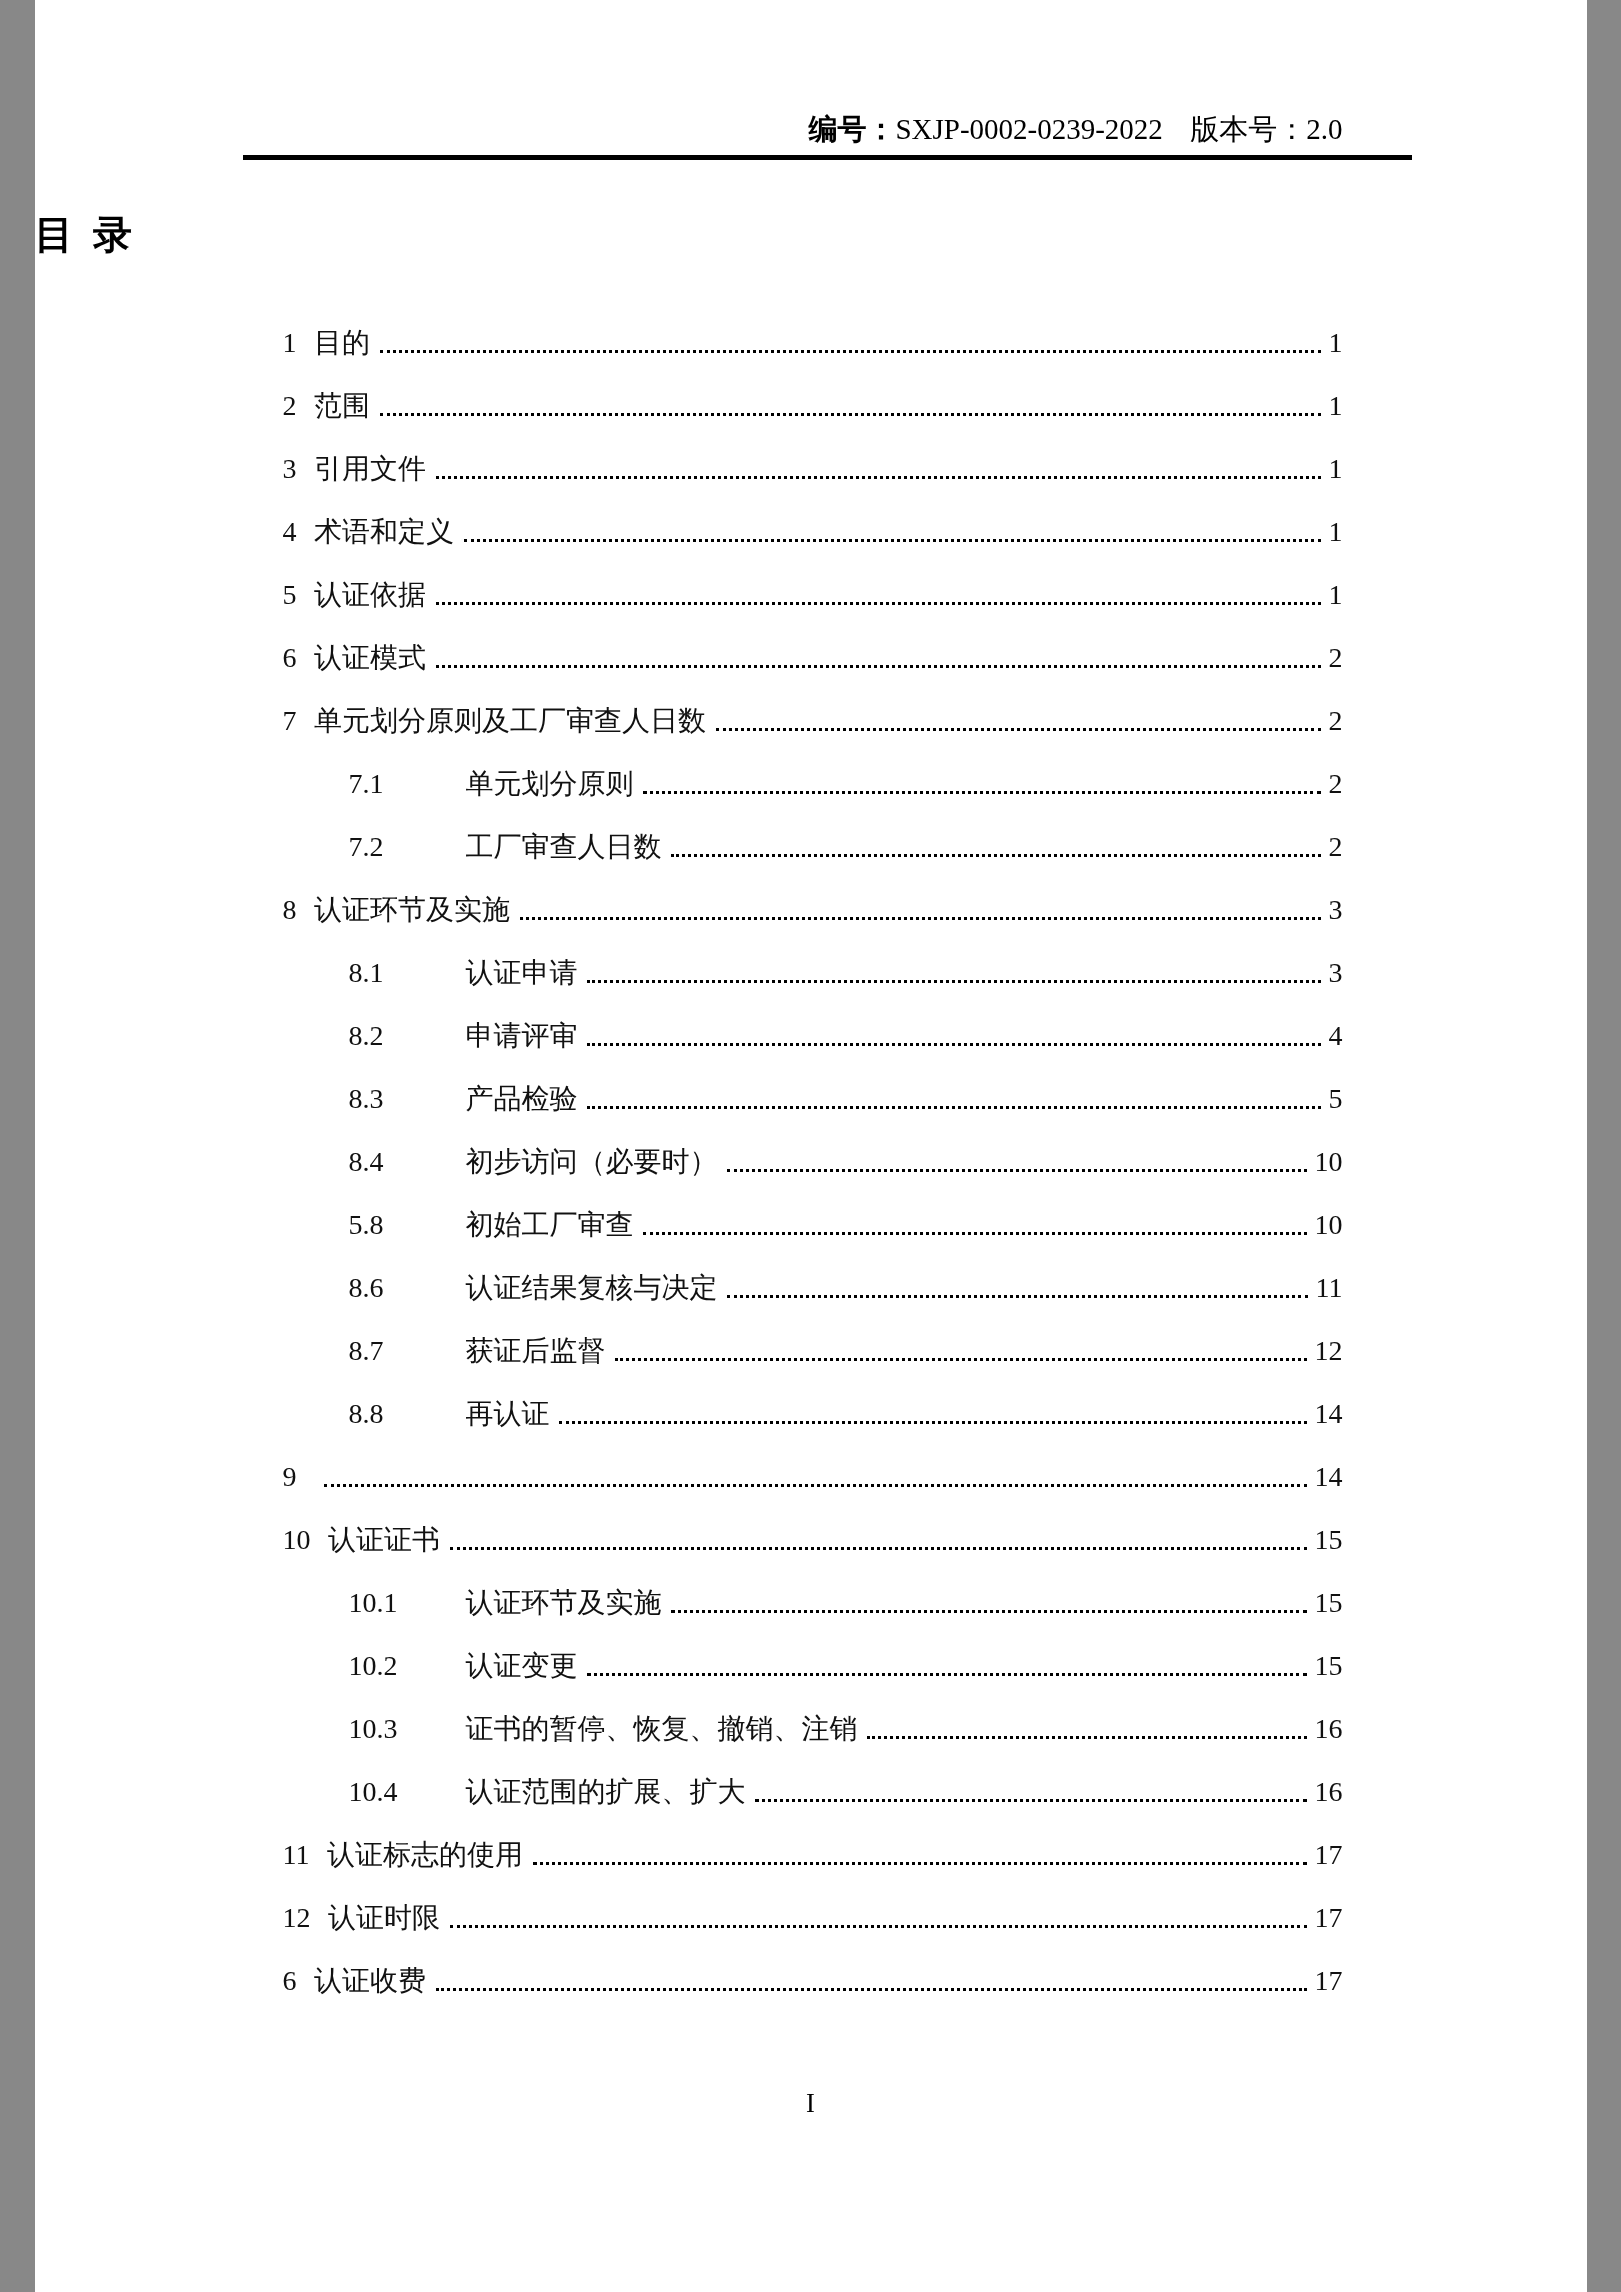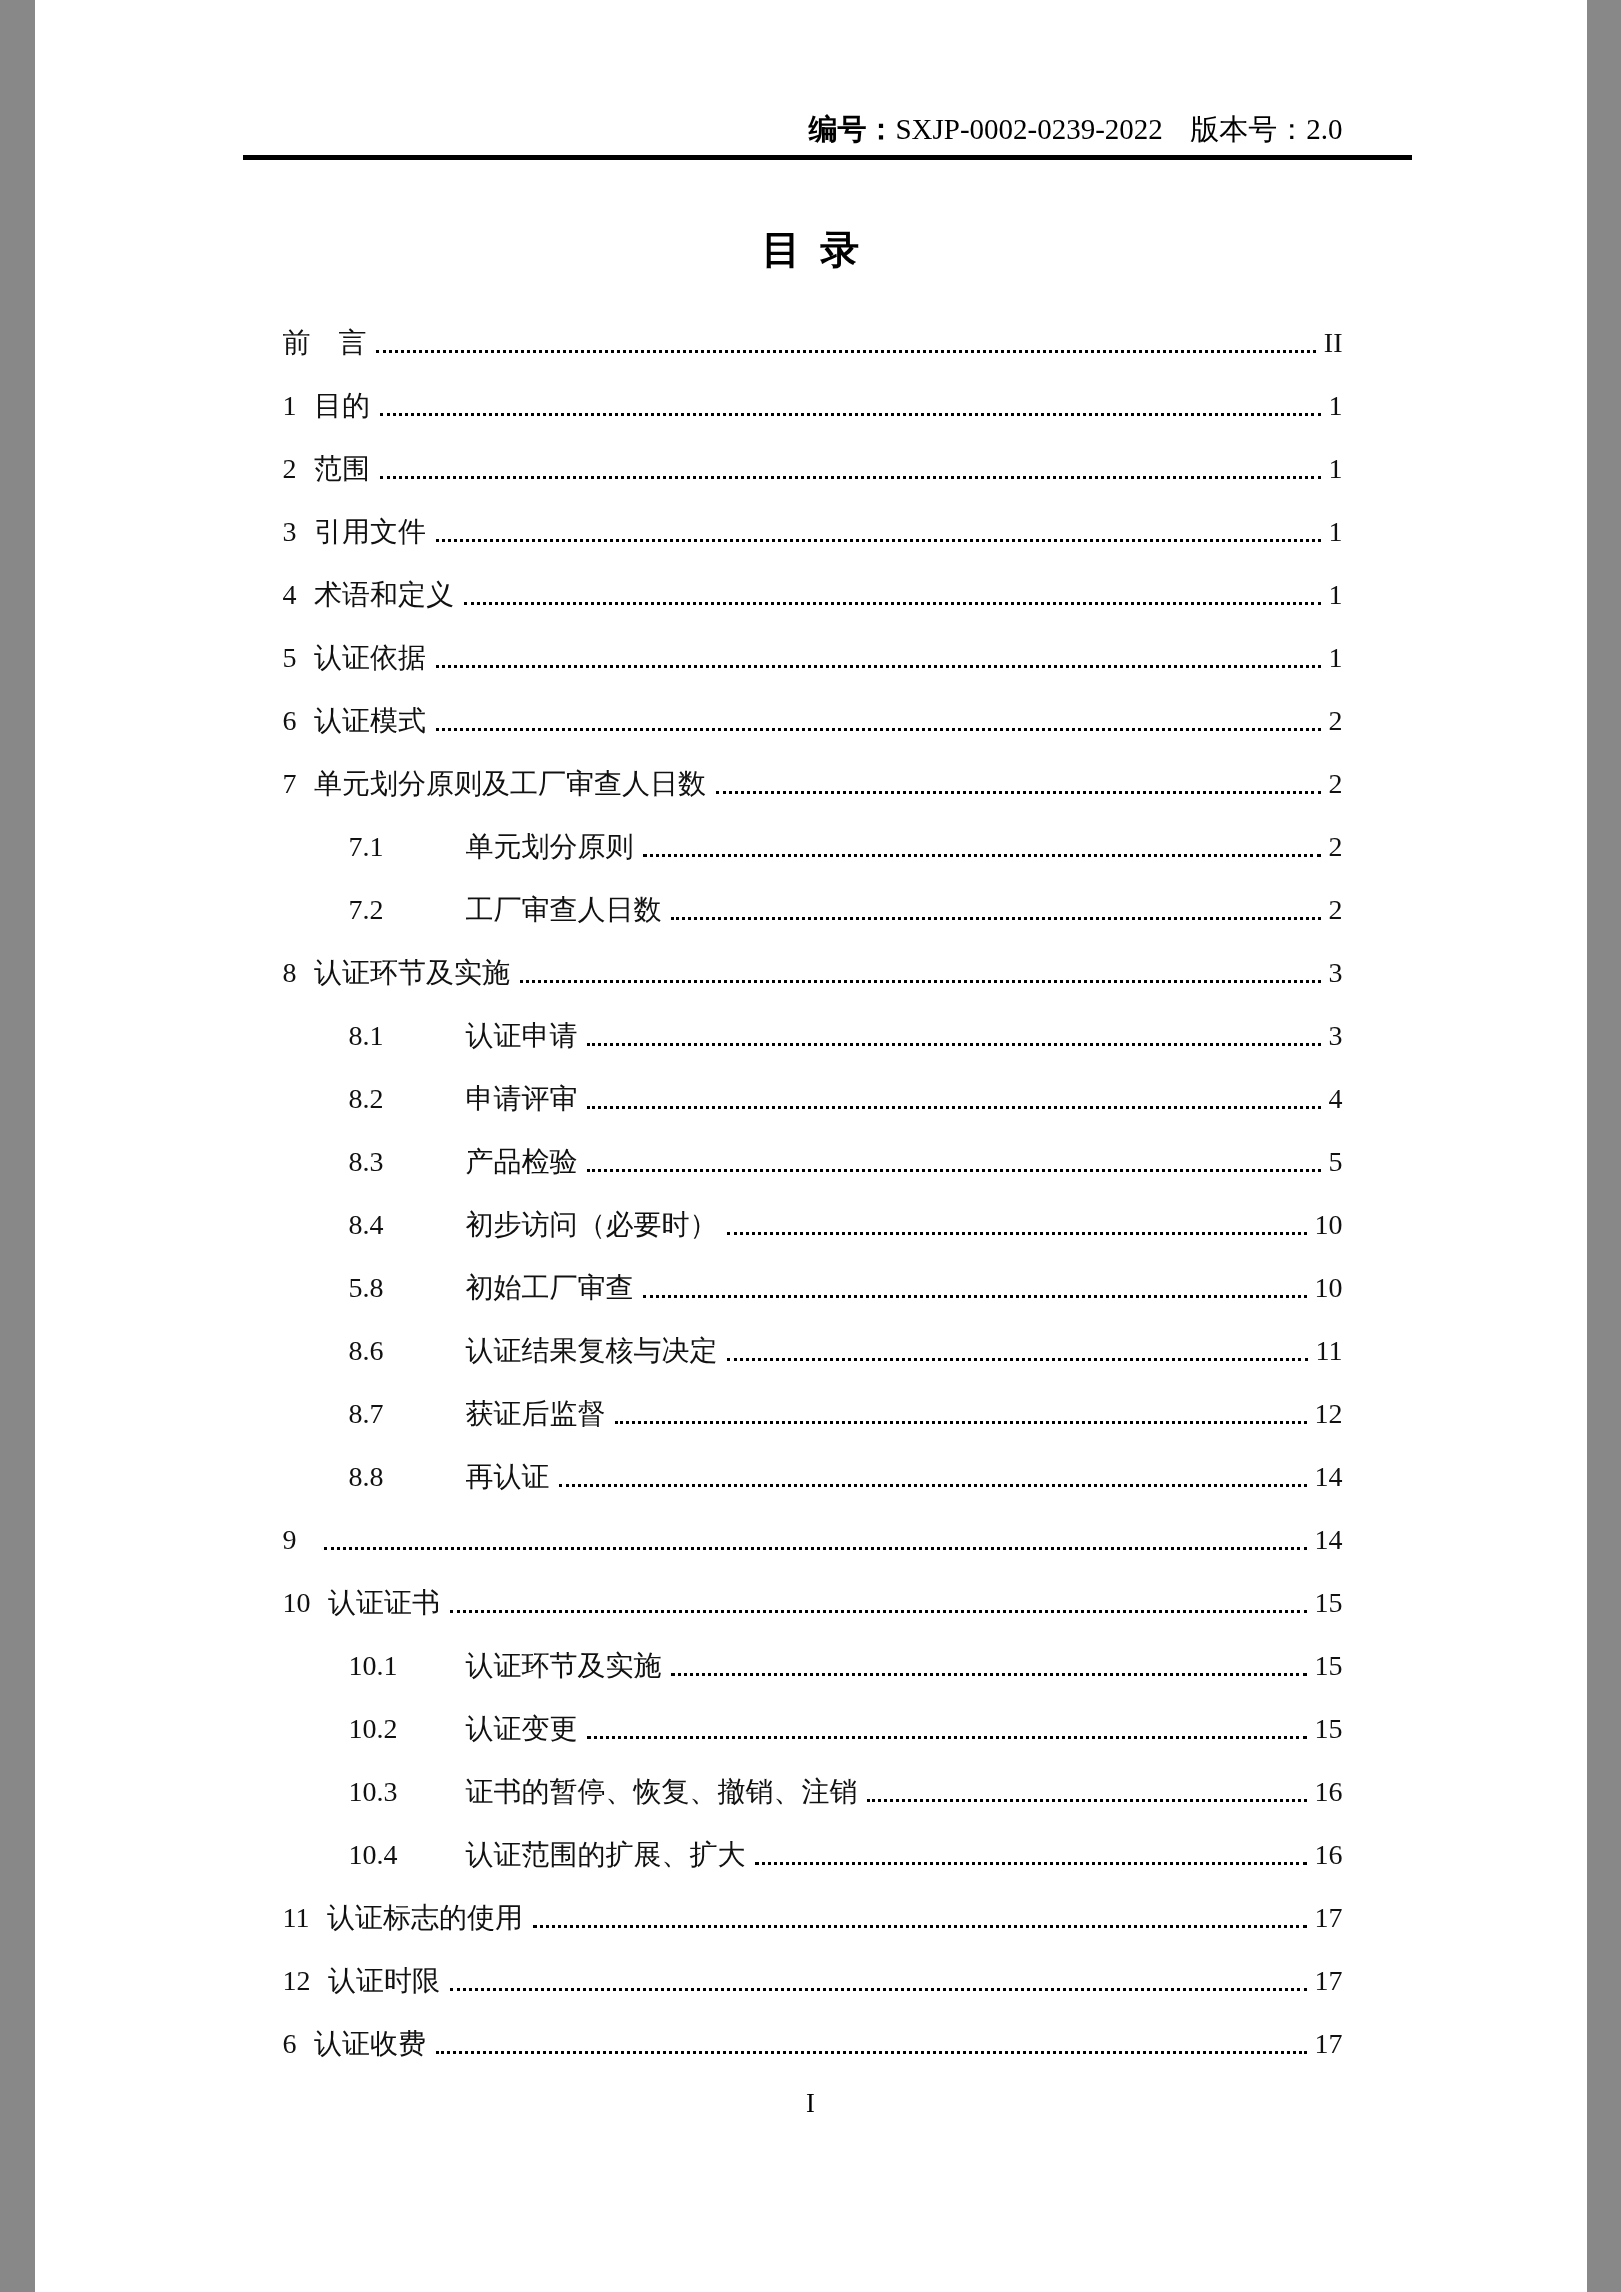--- a/index.html
+++ b/index.html
@@ -22,22 +22,21 @@
   .hdr-bold { font-weight:bold; }
   .hdr-gap { display:inline-block; width:27.4px; }
   .header-rule {
     position:absolute;
     top:155px; left:208px;
     width:1169px; height:4.9px;
     background:#000;
   }
   .doc-title {
     position:absolute;
-    top:223px; left:0; width:100%;
-    text-align:center;
+    top:208px; left:0; width:100%;
     font-size:39px;
     font-weight:bold;
     white-space:pre;
     color:#000;
   }
   .toc {
     position:absolute;
     top:309px; left:248px; right:244px;
   }
   .toc-row {
@@ -76,21 +75,20 @@
 
 <div class="page">
 
   <div class="header-line"><span class="hdr-bold">编号：</span><span>SXJP-0002-0239-2022</span><span class="hdr-gap"></span><span>版本号：</span><span>2.0</span></div>
 
   <div class="header-rule"></div>
 
   <div class="doc-title">目  录</div>
 
   <div class="toc">
-      <div class="toc-row lvl1"><span class="toc-title">前　言</span><span class="leader"></span><span class="toc-page">II</span></div>
       <div class="toc-row lvl1"><span class="toc-num">1</span><span class="toc-title">目的</span><span class="leader"></span><span class="toc-page">1</span></div>
       <div class="toc-row lvl1"><span class="toc-num">2</span><span class="toc-title">范围</span><span class="leader"></span><span class="toc-page">1</span></div>
       <div class="toc-row lvl1"><span class="toc-num">3</span><span class="toc-title">引用文件</span><span class="leader"></span><span class="toc-page">1</span></div>
       <div class="toc-row lvl1"><span class="toc-num">4</span><span class="toc-title">术语和定义</span><span class="leader"></span><span class="toc-page">1</span></div>
       <div class="toc-row lvl1"><span class="toc-num">5</span><span class="toc-title">认证依据</span><span class="leader"></span><span class="toc-page">1</span></div>
       <div class="toc-row lvl1"><span class="toc-num">6</span><span class="toc-title">认证模式</span><span class="leader"></span><span class="toc-page">2</span></div>
       <div class="toc-row lvl1"><span class="toc-num">7</span><span class="toc-title">单元划分原则及工厂审查人日数</span><span class="leader"></span><span class="toc-page">2</span></div>
       <div class="toc-row lvl2"><span class="toc-num">7.1</span><span class="toc-title">单元划分原则</span><span class="leader"></span><span class="toc-page">2</span></div>
       <div class="toc-row lvl2"><span class="toc-num">7.2</span><span class="toc-title">工厂审查人日数</span><span class="leader"></span><span class="toc-page">2</span></div>
       <div class="toc-row lvl1"><span class="toc-num">8</span><span class="toc-title">认证环节及实施</span><span class="leader"></span><span class="toc-page">3</span></div>

